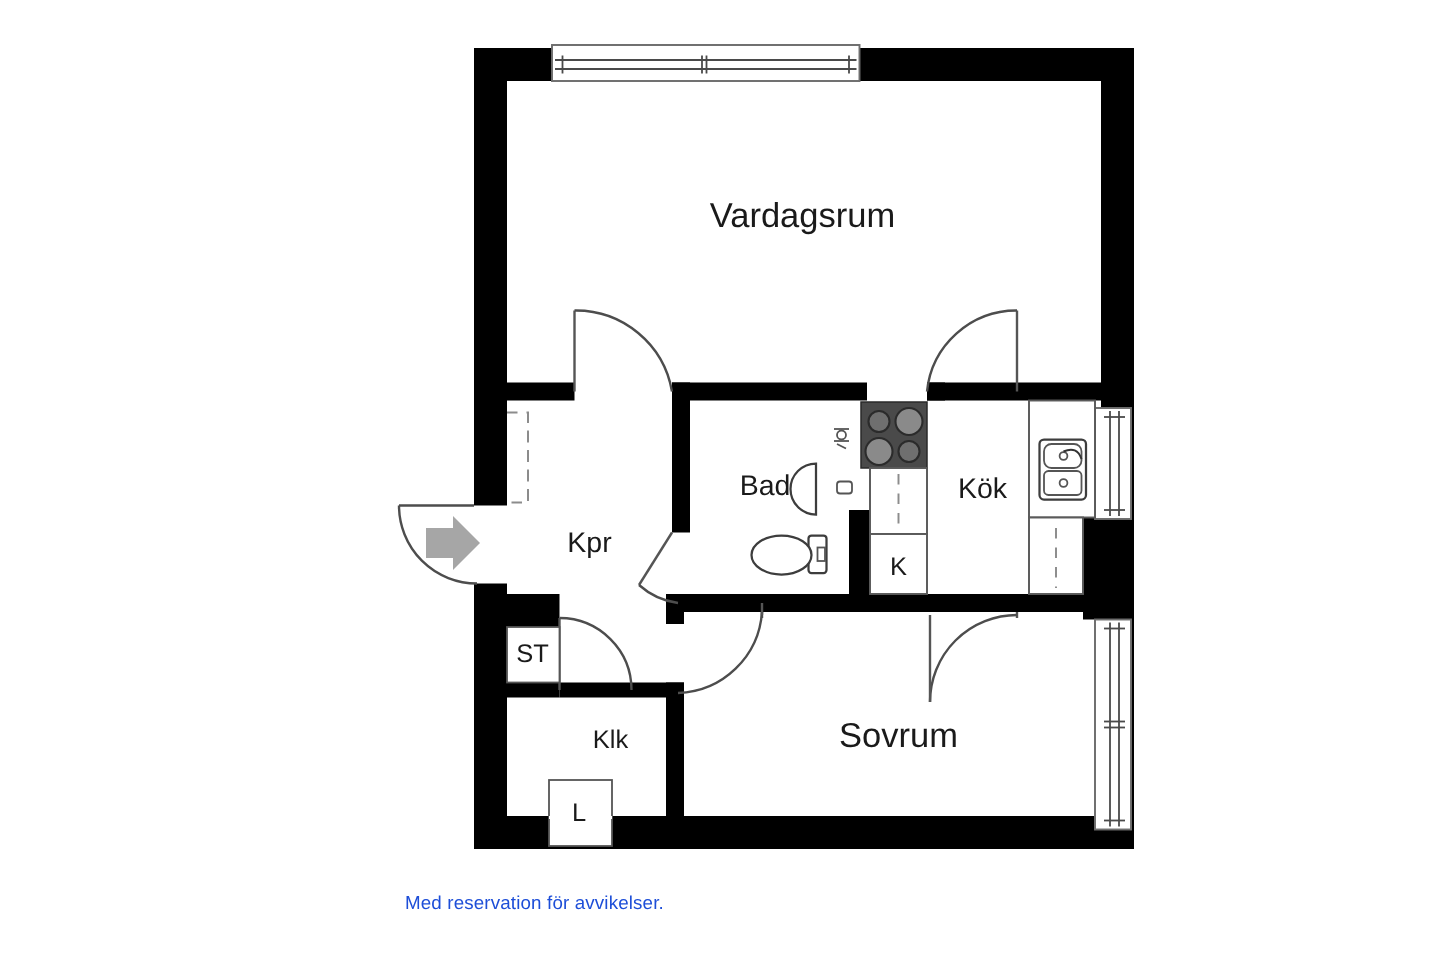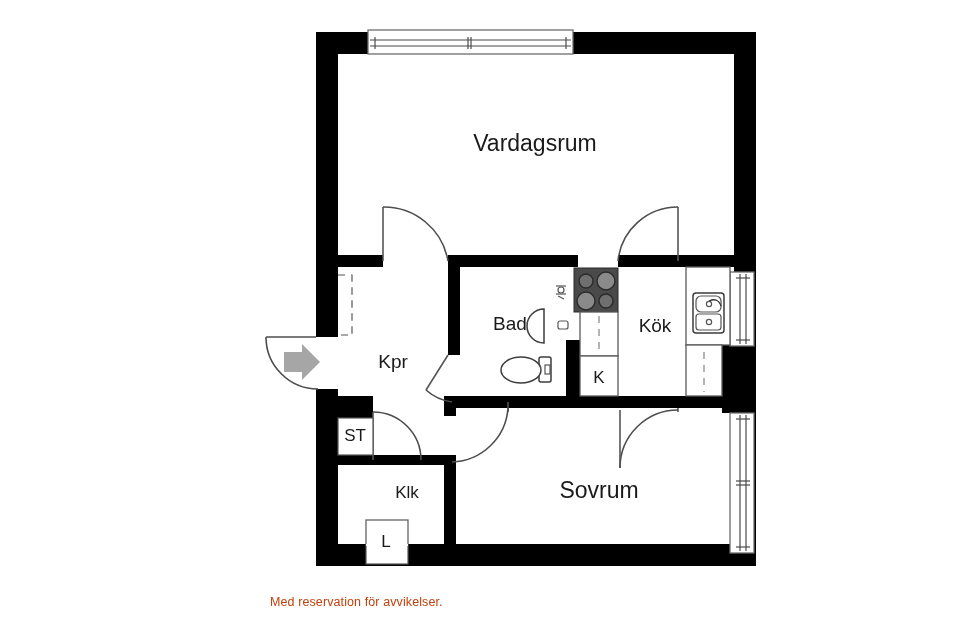--- a/index.html
+++ b/index.html
@@ -85,21 +85,21 @@
   .burner { fill: #6f6f6f; stroke: #2b2b2b; stroke-width: 1.4; }
   .burner-lg { fill: #8a8a8a; stroke: #2b2b2b; stroke-width: 1.4; }
   .entry-arrow { fill: #a6a6a6; }
   .faucet { fill: none; stroke: #333333; stroke-width: 1.3; }
   #footnote {
     position: absolute;
     left: 270px;
     top: 595px;
     font-family: "Liberation Sans", sans-serif;
     font-size: 12.5px;
-    color: #c2410c;
+    color: #1d4ed8;
     letter-spacing: 0.1px;
     white-space: nowrap;
   }
 </style>
 </head>
 <body>
 
 <div id="plan-stage">
   <svg id="floorplan-svg" viewBox="0 0 960 640">
 

